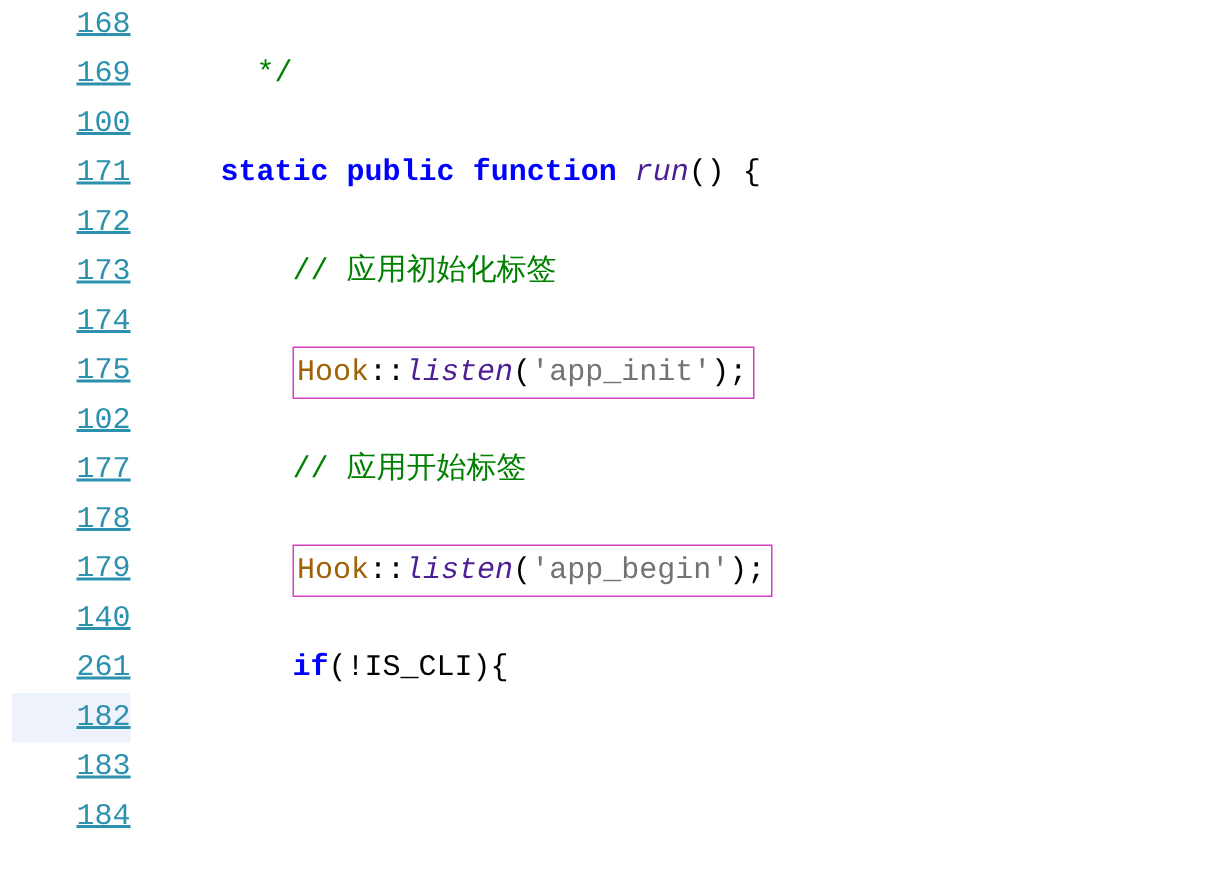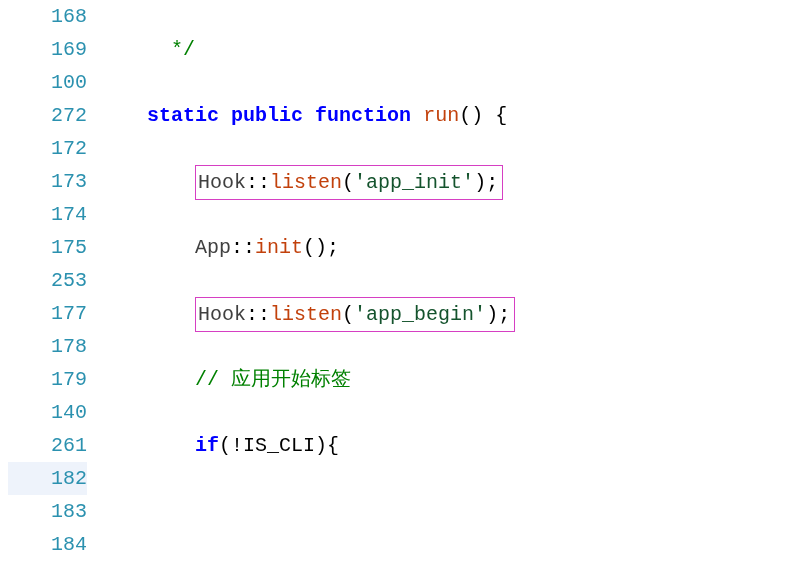--- a/index.html
+++ b/index.html
@@ -21,65 +21,65 @@
     padding-left: 8px;
     user-select: none;
     flex: 0 0 auto;
     min-width: 60px;
   }
   .code {
     flex: 1 1 auto;
     white-space: pre;
   }
   .line { height: 33px; }
-  .gutter .line { height: 33px; }
+  .gutter .line { height: 33px; text-decoration: underline; }
   .hl { background: #eef3fb; padding-left: 43px; }
   .kw { color: #0000ff; font-weight: bold; }
-  .fn { color: #c2410c; }
-  .str { color: #14532d; }
+  .fn { color: #4c1d95; font-style: italic; }
+  .str { color: #737373; }
   .cmt { color: #008000; }
   .pn { color: #000000; }
-  .id { color: #404040; }
+  .id { color: #a16207; }
   .const { color: #000000; }
   .box {
     border: 1px solid #d63fc3;
     display: inline-block;
     padding: 0 4px 0 2px;
   }
 </style>
 </head>
 <body>
 
 <div class="editor">
   <div class="gutter">
     <div class="line">168</div>
     <div class="line">169</div>
     <div class="line">100</div>
-    <div class="line">272</div>
+    <div class="line">171</div>
     <div class="line">172</div>
     <div class="line">173</div>
     <div class="line">174</div>
     <div class="line">175</div>
-    <div class="line">253</div>
+    <div class="line">102</div>
     <div class="line">177</div>
     <div class="line">178</div>
     <div class="line">179</div>
     <div class="line">140</div>
     <div class="line">261</div>
     <div class="line hl">182</div>
     <div class="line">183</div>
     <div class="line">184</div>
   </div>
   <div class="code">
 <div class="line">      <span class="cmt">*/</span></div>
 <div class="line">    <span class="kw">static</span> <span class="kw">public</span> <span class="kw">function</span> <span class="fn">run</span><span class="pn">() {</span></div>
+<div class="line">        <span class="cmt">// 应用初始化标签</span></div>
 <div class="line">        <span class="box"><span class="id">Hook</span><span class="pn">::</span><span class="fn">listen</span><span class="pn">(</span><span class="str">'app_init'</span><span class="pn">);</span></span></div>
-<div class="line">        <span class="id">App</span><span class="pn">::</span><span class="fn">init</span><span class="pn">();</span></div>
+<div class="line">        <span class="cmt">// 应用开始标签</span></div>
 <div class="line">        <span class="box"><span class="id">Hook</span><span class="pn">::</span><span class="fn">listen</span><span class="pn">(</span><span class="str">'app_begin'</span><span class="pn">);</span></span></div>
-<div class="line">        <span class="cmt">// 应用开始标签</span></div>
 <div class="line">        <span class="kw">if</span><span class="pn">(!</span><span class="const">IS_CLI</span><span class="pn">){</span></div>
 
 
 
 
 
 
 
 
   </div>

